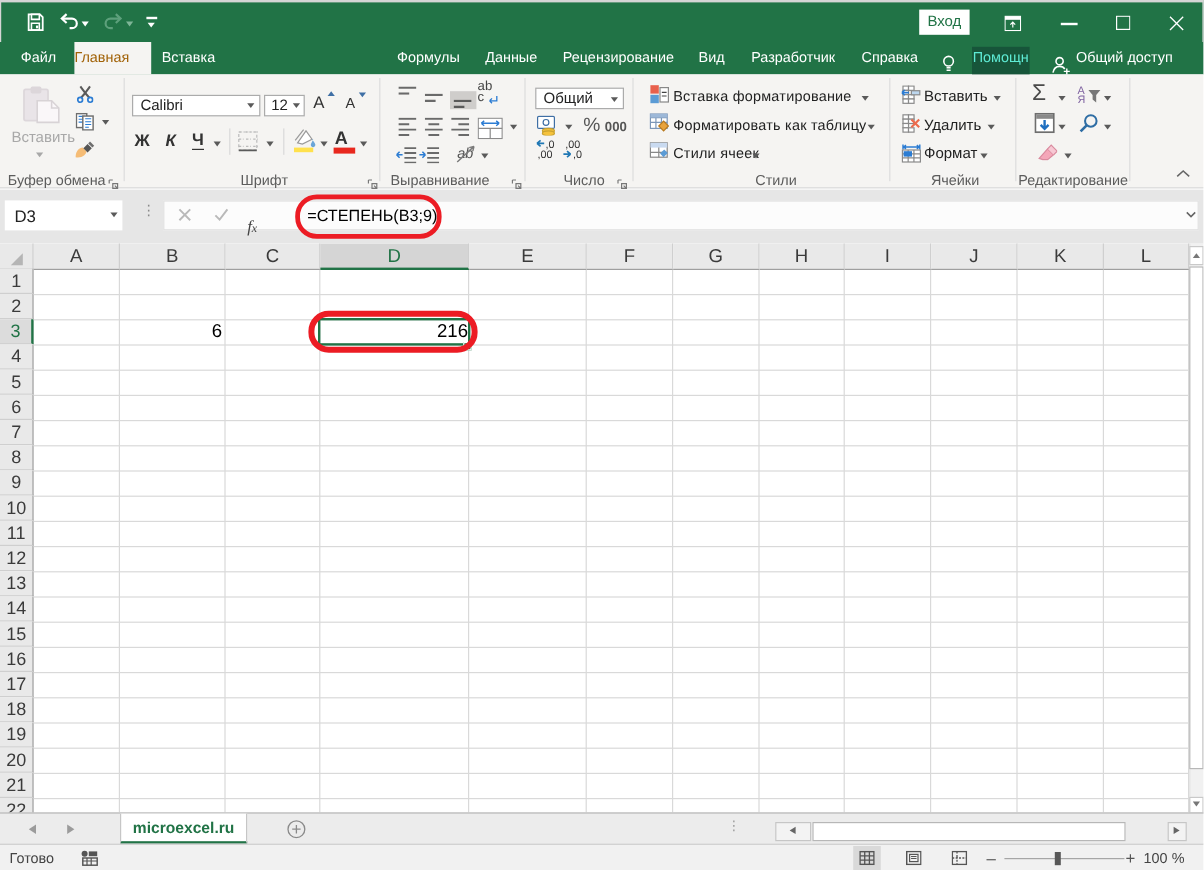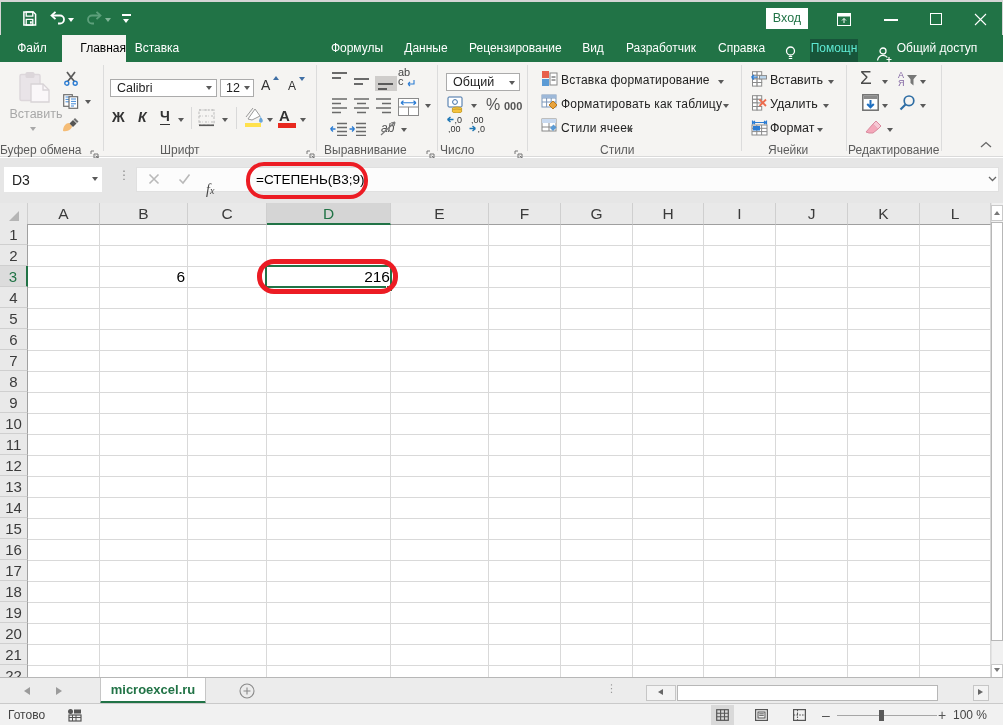--- a/index.html
+++ b/index.html
@@ -17,30 +17,30 @@
   border-top:2px solid #d5d5d5; border-left:1px solid #d5d5d5; border-right:1px solid #d5d5d5; }
 #title { position:absolute; left:403px; top:10px; width:260px; color:#fff; font-size:12px; }
 .qat { position:absolute; top:8px; color:#fff; }
 #vhod { position:absolute; left:765px; top:6px; width:42px; height:21px; background:#fff; color:#217346;
   font-size:12.5px; text-align:center; line-height:21px; }
 .winbtn { position:absolute; color:#fff; }
 
 
 #tabrow { position:absolute; left:0; top:35px; width:1003px; height:27px; background:#217346; }
 .rtab { position:absolute; top:0; height:27px; color:#fff; font-size:12px; line-height:26px; text-align:center; }
-#tab-active { position:absolute; left:62px; top:0px; width:64px; height:27px; background:#f5f4f2; color:#000000;
-  font-size:12px; line-height:26px; text-align:right; }
+#tab-active { position:absolute; left:62px; top:0px; width:64px; height:27px; background:#f5f4f2; color:#a16207;
+  font-size:12px; line-height:26px; text-align:left; }
 #pomoshn { position:absolute; left:810px; top:4px; width:48px; height:28px; background:#17553a; color:#5eead4;
   font-size:12px; line-height:19px; text-align:center; }
 
 
 #ribbon { position:absolute; left:0; top:62px; width:1003px; height:95px; background:#f5f4f2;
   border-bottom:1px solid #dadada; }
 .gsep { position:absolute; top:3px; width:1px; height:86px; background:#dcdcdc; }
-.glabel { position:absolute; top:81px; font-size:12px; color:#5c5c5c; text-align:left; }
+.glabel { position:absolute; top:81px; font-size:12px; color:#5c5c5c; text-align:right; }
 .dlaunch { position:absolute; top:82px; width:10px; height:10px; }
 .combo { position:absolute; background:#fff; border:1px solid #ababab; font-size:12.5px; color:#222; }
 .btxt { position:absolute; font-size:12.5px; color:#222; }
 
 
 #fbar { position:absolute; left:0; top:158px; width:1003px; height:45px; background:#e6e6e6; }
 #namebox { position:absolute; left:4px; top:9px; width:98px; height:25px; background:#fff; }
 #fwhite { position:absolute; left:136px; top:9px; width:863px; height:25px; background:#fcfcfc; border:1px solid #e0e0e0; }
 #redoval1 { position:absolute; left:246px; top:4px; width:122px; height:37px; border:4px solid #ec1c24; border-radius:18px; }
 #redoval2 { position:absolute; left:257px; top:259px; width:141px; height:35px; border:5px solid #ec1c24; border-radius:17px; z-index:30; }

